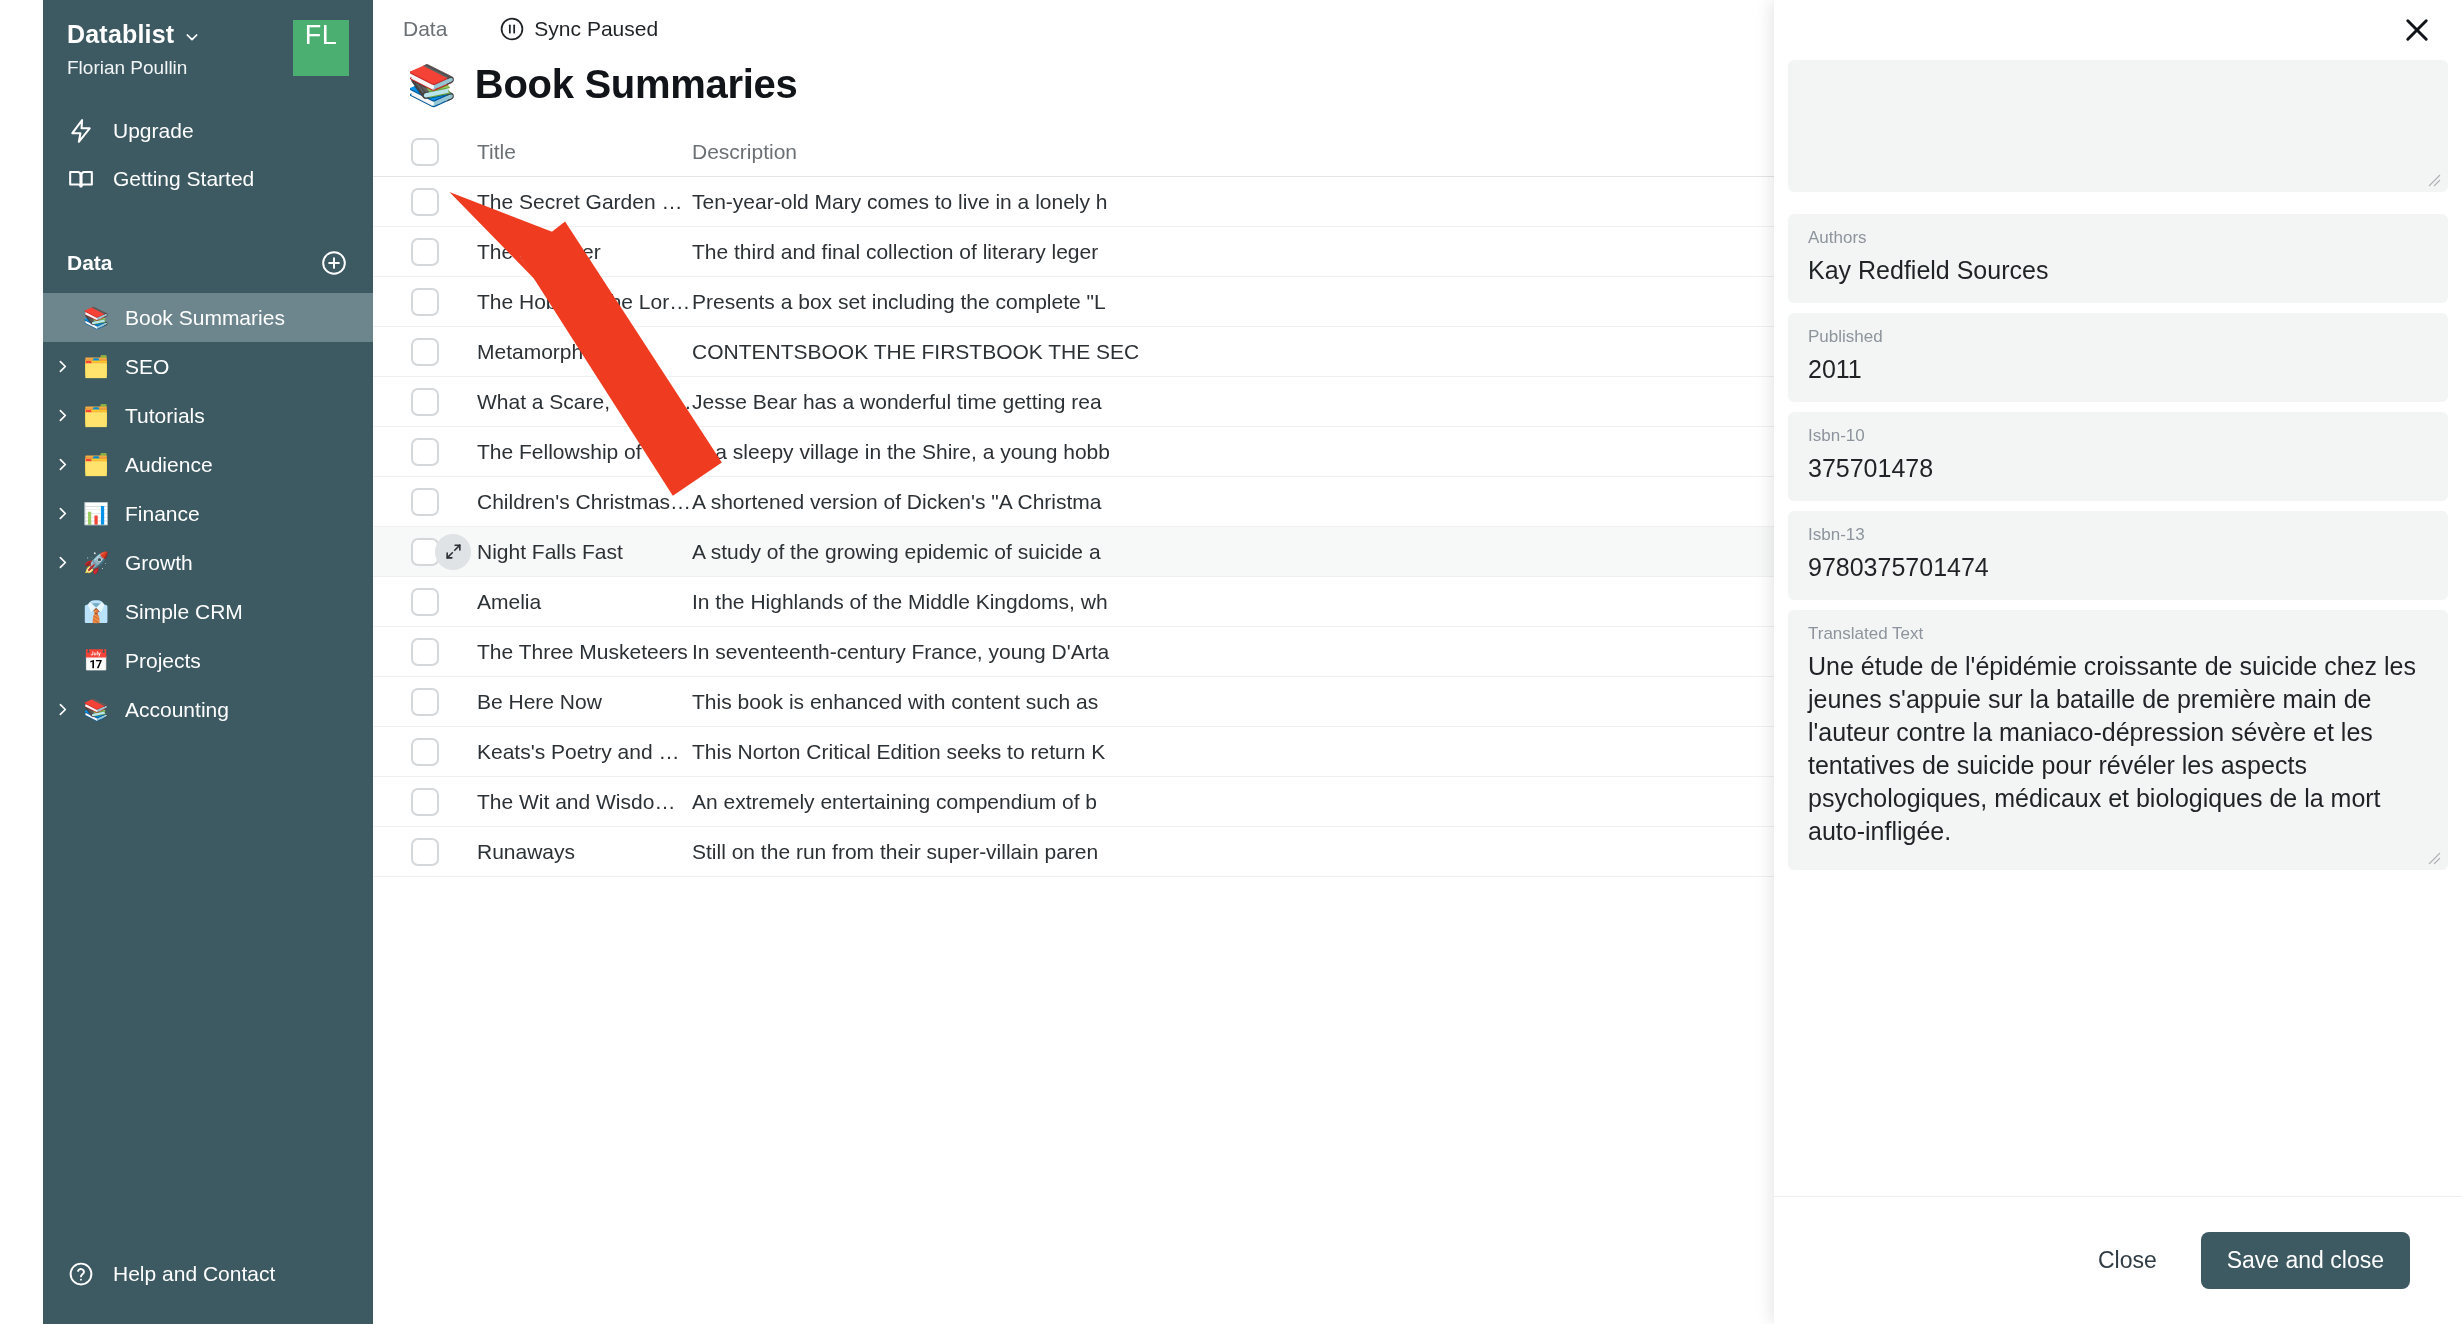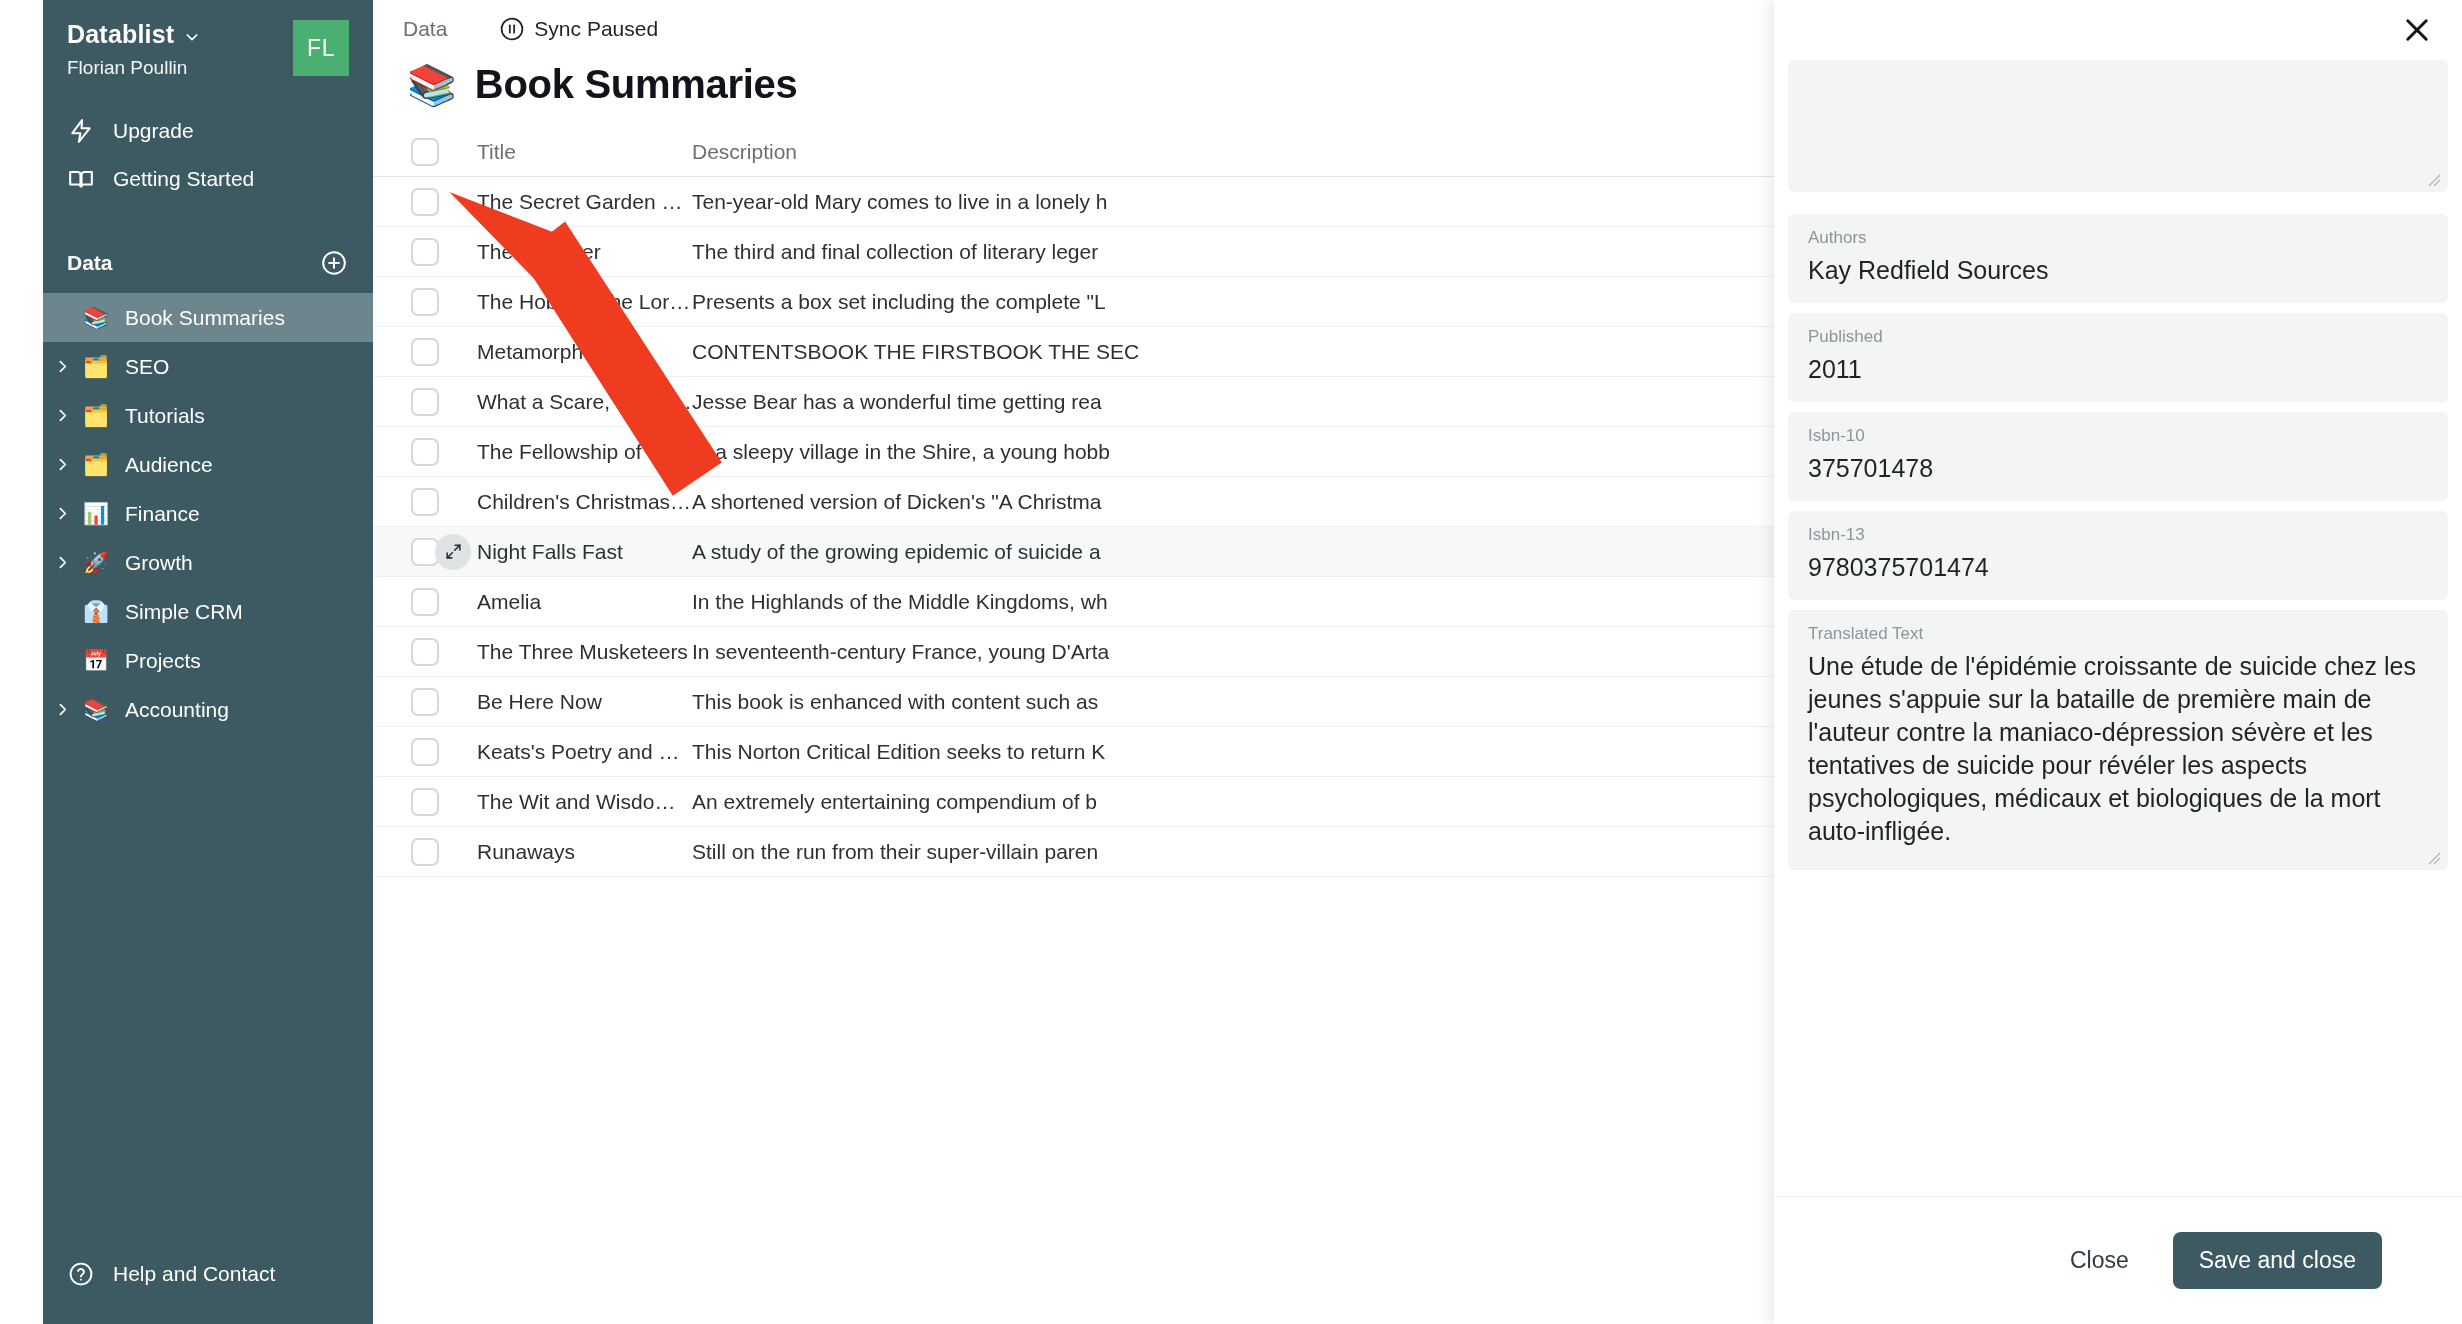--- a/index.html
+++ b/index.html
@@ -21,22 +21,22 @@
     margin-left: 43px;
   }
   .ws-header { display: flex; align-items: flex-start; padding: 20px 24px 0 24px; }
   .ws-text { flex: 1 1 auto; }
   .ws-title-row { display: flex; align-items: center; gap: 10px; }
   .ws-title { font-size: 25px; font-weight: bold; letter-spacing: .2px; }
   .chev-down { width: 16px; height: 16px; display: inline-block; position: relative; top: 2px; }
   .ws-user { font-size: 19px; font-weight: 400; margin-top: 8px; color: #f2f5f6; }
   .avatar {
     width: 56px; height: 56px; background: #4caf72;
-    display: flex; align-items: center; justify-content: center;
-    font-size: 23px; color: #fff; letter-spacing: .5px; flex: 0 0 56px;
+    display: flex; justify-content: center;
+    font-size: 27px; color: #fff; letter-spacing: .5px; flex: 0 0 56px;
   }
 
   .nav-top { margin-top: 28px; }
   .nav-row {
     display: flex; align-items: center; height: 48px;
     padding-left: 24px; gap: 18px; cursor: pointer; font-size: 21px;
   }
   .nav-row .ico { width: 28px; height: 28px; display: flex; align-items: center; justify-content: center; flex: 0 0 28px; }
 
   .section-head {
@@ -101,21 +101,21 @@
     background: #f3f5f5; border-radius: 6px; padding: 14px 20px 16px 20px; margin-bottom: 10px; position: relative;
   }
   .field .lbl { font-size: 17px; color: #8d949c; margin-bottom: 6px; }
   .field .val { font-size: 25px; color: #1f2326; line-height: 1.32; white-space: pre-wrap; }
   .field.notes { height: 132px; padding: 0; margin-bottom: 22px; }
   .resize-grip { position: absolute; right: 6px; bottom: 4px; width: 16px; height: 16px; opacity: .45; }
   .field.translated { min-height: 250px; padding-bottom: 22px; }
 
   .panel-footer {
     height: 128px; border-top: 1px solid #edeff0; display: flex; align-items: center;
-    justify-content: flex-end; gap: 26px; padding-right: 80px;
+    justify-content: flex-end; gap: 26px; padding-right: 52px;
   }
   .btn-close {
     background: transparent; border: none; color: #2f3c43; font-size: 23px; cursor: pointer;
     font-family: "Liberation Sans", sans-serif; padding: 10px 18px;
   }
   .btn-save {
     background: #3d5a62; border: none; color: #fff; font-size: 23px; cursor: pointer;
     border-radius: 8px; padding: 15px 26px; font-family: "Liberation Sans", sans-serif;
   }
 

